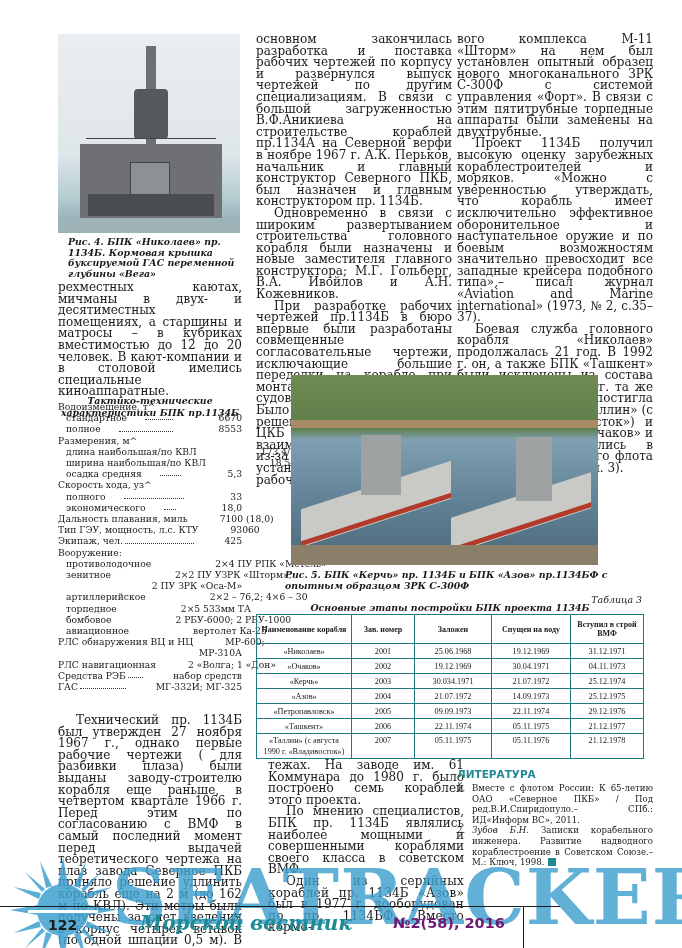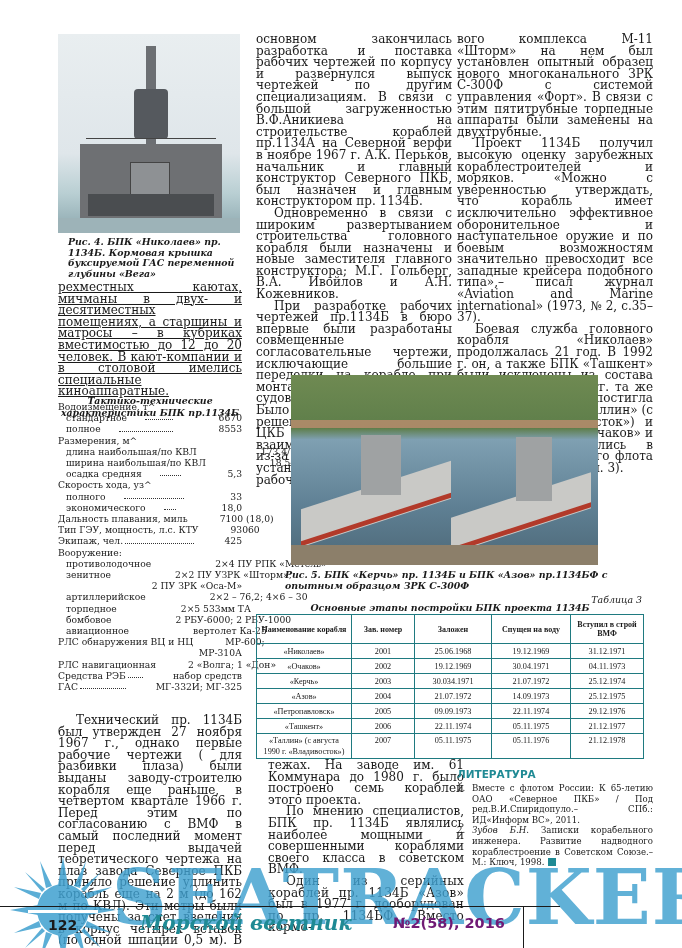--- a/index.html
+++ b/index.html
@@ -82,21 +82,21 @@
   <div class="mast"></div>
   <div class="mast2"></div>
   <div class="rail"></div>
   <div class="hull"></div>
   <div class="door"></div>
   <div class="hull2"></div>
   <div class="water"></div>
 </div>
 <div class="abs cap" style="left:68px; top:237px; width:172px;">Рис. 4. БПК «Николаев» пр. 1134Б. Кормовая крышка буксируемой ГАС переменной глубины «Вега»</div>
 
-<div class="col" style="left:58px; top:282px; width:184px;text-decoration:underline;">
+<div class="col" style="left:58px; top:282px; width:184px;">
   <p>рехместных каютах, мичманы в двух- и десятиместных помещениях, а старшины и матросы – в кубриках вместимостью до 12 до 20 человек. В кают-компании и в столовой имелись специальные киноаппаратные.</p>
 </div>
 
 <div class="abs" style="left:58px; top:353px; width:184px; text-align:center; font-style:italic; font-weight:bold; font-size:9.4px; line-height:11.5px;margin-top:42px;">Тактико-технические характеристики БПК пр.1134Б</div>
 
 <div class="specs" id="specs">
     <div class="row">
       <span class="lbl">Водоизмещение, т^</span>
     </div>
     <div class="row sub">

